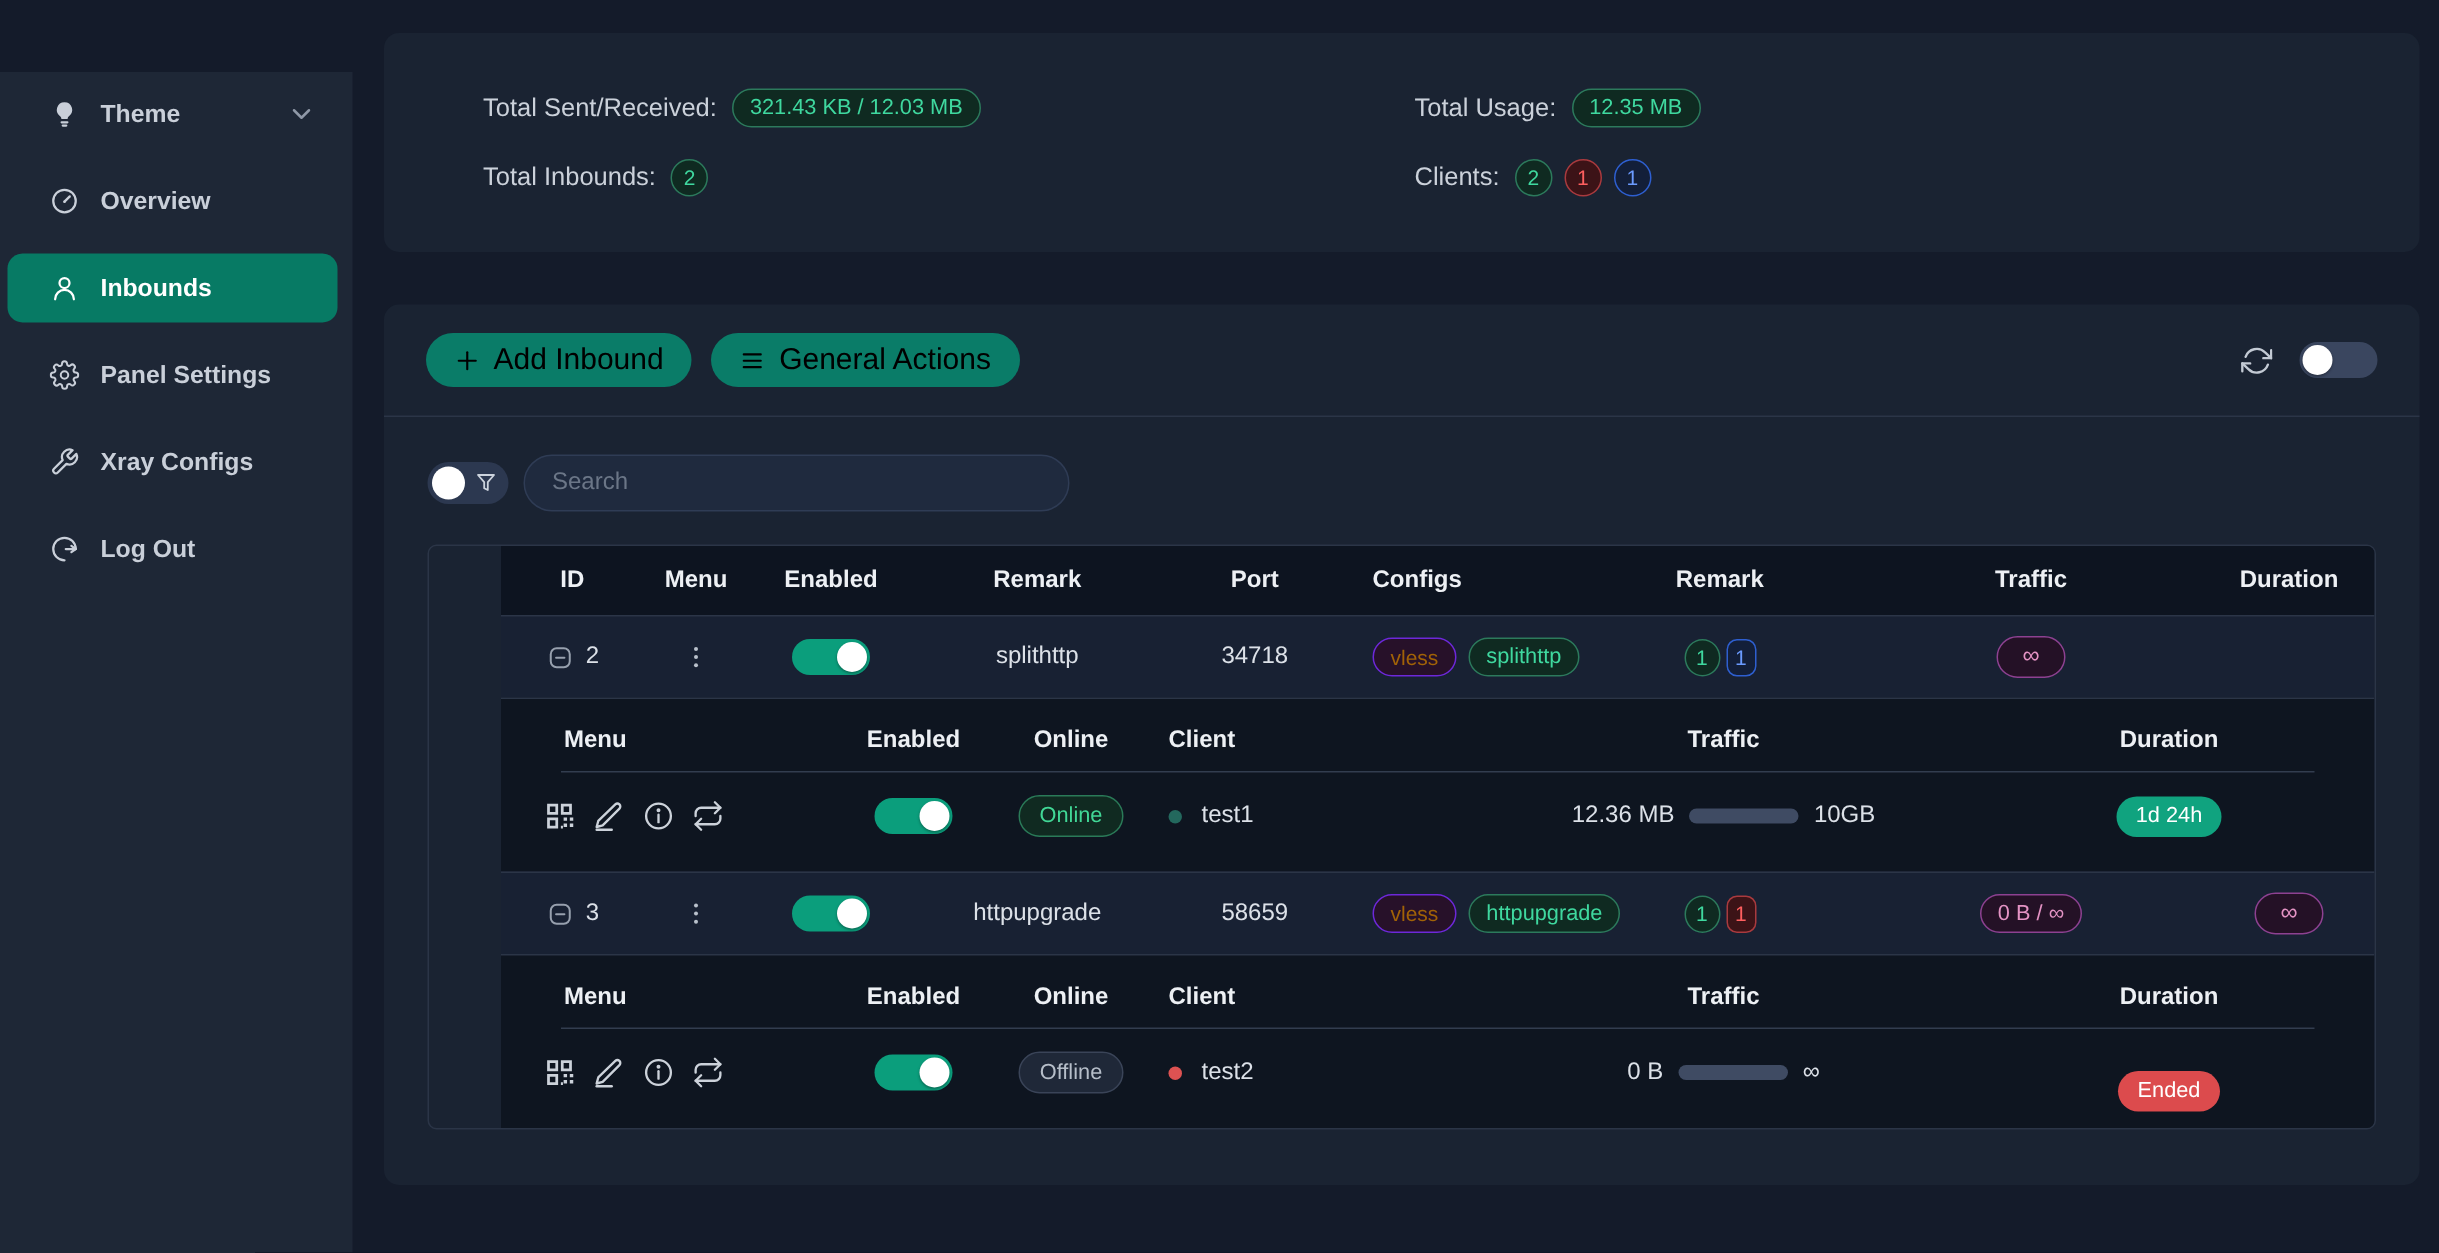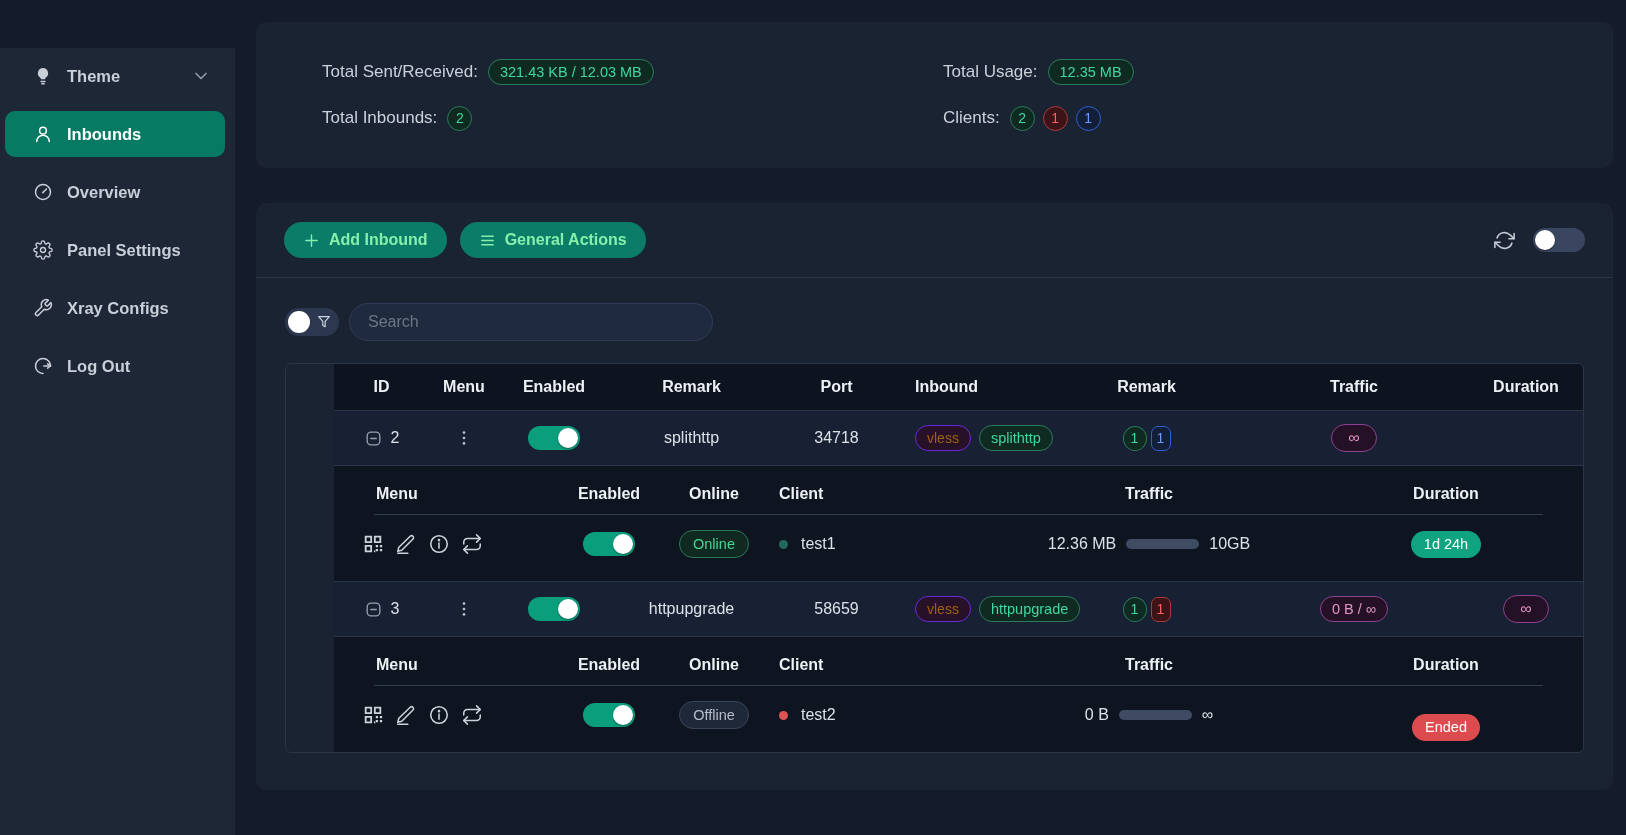--- a/index.html
+++ b/index.html
@@ -23,22 +23,22 @@
   
   .stats-card { position:absolute; left:256px; top:22px; width:1357px; height:146px; background:#1a2332; border-radius:10px; display:flex; padding:36px 0 0 66px; }
   .stats-col { display:flex; flex-direction:column; gap:18px; }
   .stats-col.left { width:621px; }
   .stat-row { display:flex; align-items:center; gap:10px; height:28px; color:#cbd1da; font-size:17px; }
   .badge-group { display:flex; align-items:center; gap:8px; }
 
   .main-card { position:absolute; left:256px; top:203px; width:1357px; height:587px; background:#1a2332; border-radius:10px; }
   .toolbar { display:flex; align-items:center; gap:13px; padding:19px 28px; border-bottom:1px solid #2b3547; }
   .btn-teal {
-    height:36px; border:none; border-radius:18px; background:#0a7c68; color:#86efac; font-size:16px;
-    font-family:inherit; display:flex; align-items:center; gap:9px; padding:0 19px; cursor:pointer; font-weight:700;
+    height:36px; border:none; border-radius:18px; background:#0a7c68; color:#000000; font-size:20px;
+    font-family:inherit; display:flex; align-items:center; gap:9px; padding:0 19px; cursor:pointer; font-weight:400;
   }
   .btn-teal svg { width:17px; height:17px; }
   .toolbar-right { margin-left:auto; display:flex; align-items:center; gap:18px; color:#c3cad4; }
   .icon-btn { cursor:pointer; display:flex; }
   .icon-btn svg { width:21px; height:21px; }
 
   
   .toggle { width:52px; height:24px; border-radius:12px; position:relative; cursor:pointer; flex:none; }
   .toggle .knob { width:20px; height:20px; background:#fff; border-radius:50%; position:absolute; top:2px; box-shadow:0 1px 2px rgba(0,0,0,.35); }
   .toggle.on  { background:#0b9e7c; } .toggle.on .knob  { right:2px; }
@@ -120,34 +120,34 @@
     <div class="nav-item">
       <svg viewBox="0 0 24 24" fill="none" stroke="currentColor" stroke-width="1.8" stroke-linecap="round">
         <path d="M12 2.5a6.2 6.2 0 0 0-3.6 11.2c.8.6 1.1 1.4 1.1 2.3h5c0-.9.3-1.7 1.1-2.3A6.2 6.2 0 0 0 12 2.5z" fill="currentColor" stroke="none"></path>
         <path d="M9.7 18.6h4.6M10.6 21.2h2.8"></path>
       </svg>
       <span>Theme</span>
       <svg class="nav-chevron" viewBox="0 0 24 24" fill="none" stroke="currentColor" stroke-width="2" stroke-linecap="round" stroke-linejoin="round">
           <polyline points="6 9 12 15 18 9"></polyline>
         </svg>
     </div>
-    <div class="nav-item active">
-      <svg viewBox="0 0 24 24" fill="none" stroke="currentColor" stroke-width="1.8" stroke-linecap="round">
-        <circle cx="12" cy="8" r="4"></circle>
-          <path d="M4.5 21c0-4.1 3.4-7.5 7.5-7.5s7.5 3.4 7.5 7.5"></path>
-      </svg>
-      <span>Inbounds</span>
-    </div>
     <div class="nav-item">
       <svg viewBox="0 0 24 24" fill="none" stroke="currentColor" stroke-width="1.8" stroke-linecap="round">
         <circle cx="12" cy="12" r="9"></circle>
           <path d="M12 12.5l4.2-4.2"></path>
           <circle cx="12" cy="12.5" r="1" fill="currentColor" stroke="none"></circle>
       </svg>
       <span>Overview</span>
+    </div>
+    <div class="nav-item active">
+      <svg viewBox="0 0 24 24" fill="none" stroke="currentColor" stroke-width="1.8" stroke-linecap="round">
+        <circle cx="12" cy="8" r="4"></circle>
+          <path d="M4.5 21c0-4.1 3.4-7.5 7.5-7.5s7.5 3.4 7.5 7.5"></path>
+      </svg>
+      <span>Inbounds</span>
     </div>
     <div class="nav-item">
       <svg viewBox="0 0 24 24" fill="none" stroke="currentColor" stroke-width="1.6" stroke-linecap="round" stroke-linejoin="round">
         <circle cx="12" cy="12" r="3"></circle>
         <path d="M19.4 15a1.65 1.65 0 0 0 .33 1.82l.06.06a2 2 0 0 1-2.83 2.83l-.06-.06a1.65 1.65 0 0 0-1.82-.33 1.65 1.65 0 0 0-1 1.51V21a2 2 0 0 1-4 0v-.09A1.65 1.65 0 0 0 9 19.4a1.65 1.65 0 0 0-1.82.33l-.06.06a2 2 0 0 1-2.83-2.83l.06-.06a1.65 1.65 0 0 0 .33-1.82 1.65 1.65 0 0 0-1.51-1H3a2 2 0 0 1 0-4h.09A1.65 1.65 0 0 0 4.6 9a1.65 1.65 0 0 0-.33-1.82l-.06-.06a2 2 0 0 1 2.83-2.83l.06.06a1.65 1.65 0 0 0 1.82.33H9a1.65 1.65 0 0 0 1-1.51V3a2 2 0 0 1 4 0v.09a1.65 1.65 0 0 0 1 1.51 1.65 1.65 0 0 0 1.82-.33l.06-.06a2 2 0 0 1 2.83 2.83l-.06.06a1.65 1.65 0 0 0-.33 1.82V9a1.65 1.65 0 0 0 1.51 1H21a2 2 0 0 1 0 4h-.09a1.65 1.65 0 0 0-1.51 1z"></path>
       </svg>
       <span>Panel Settings</span>
     </div>
     <div class="nav-item">
       <svg viewBox="0 0 24 24" fill="none" stroke="currentColor" stroke-width="1.8" stroke-linecap="round" stroke-linejoin="round">
@@ -240,21 +240,21 @@
       </div>
 
       <div class="itable">
 
         <div class="t-head">
           <div>ID</div>
           <div>Menu</div>
           <div>Enabled</div>
           <div>Remark</div>
           <div>Port</div>
-          <div class="cell-proto">Inbound</div>
+          <div class="cell-proto">Configs</div>
           <div>Remark</div>
           <div>Traffic</div>
           <div>Duration</div>
         </div>
 
         <div class="t-row">
           <div>
             <span class="collapse-square">
               <svg viewBox="0 0 24 24" fill="none" stroke="currentColor" stroke-width="1.7">
                   <rect x="4" y="4" width="16" height="16" rx="5"></rect>

